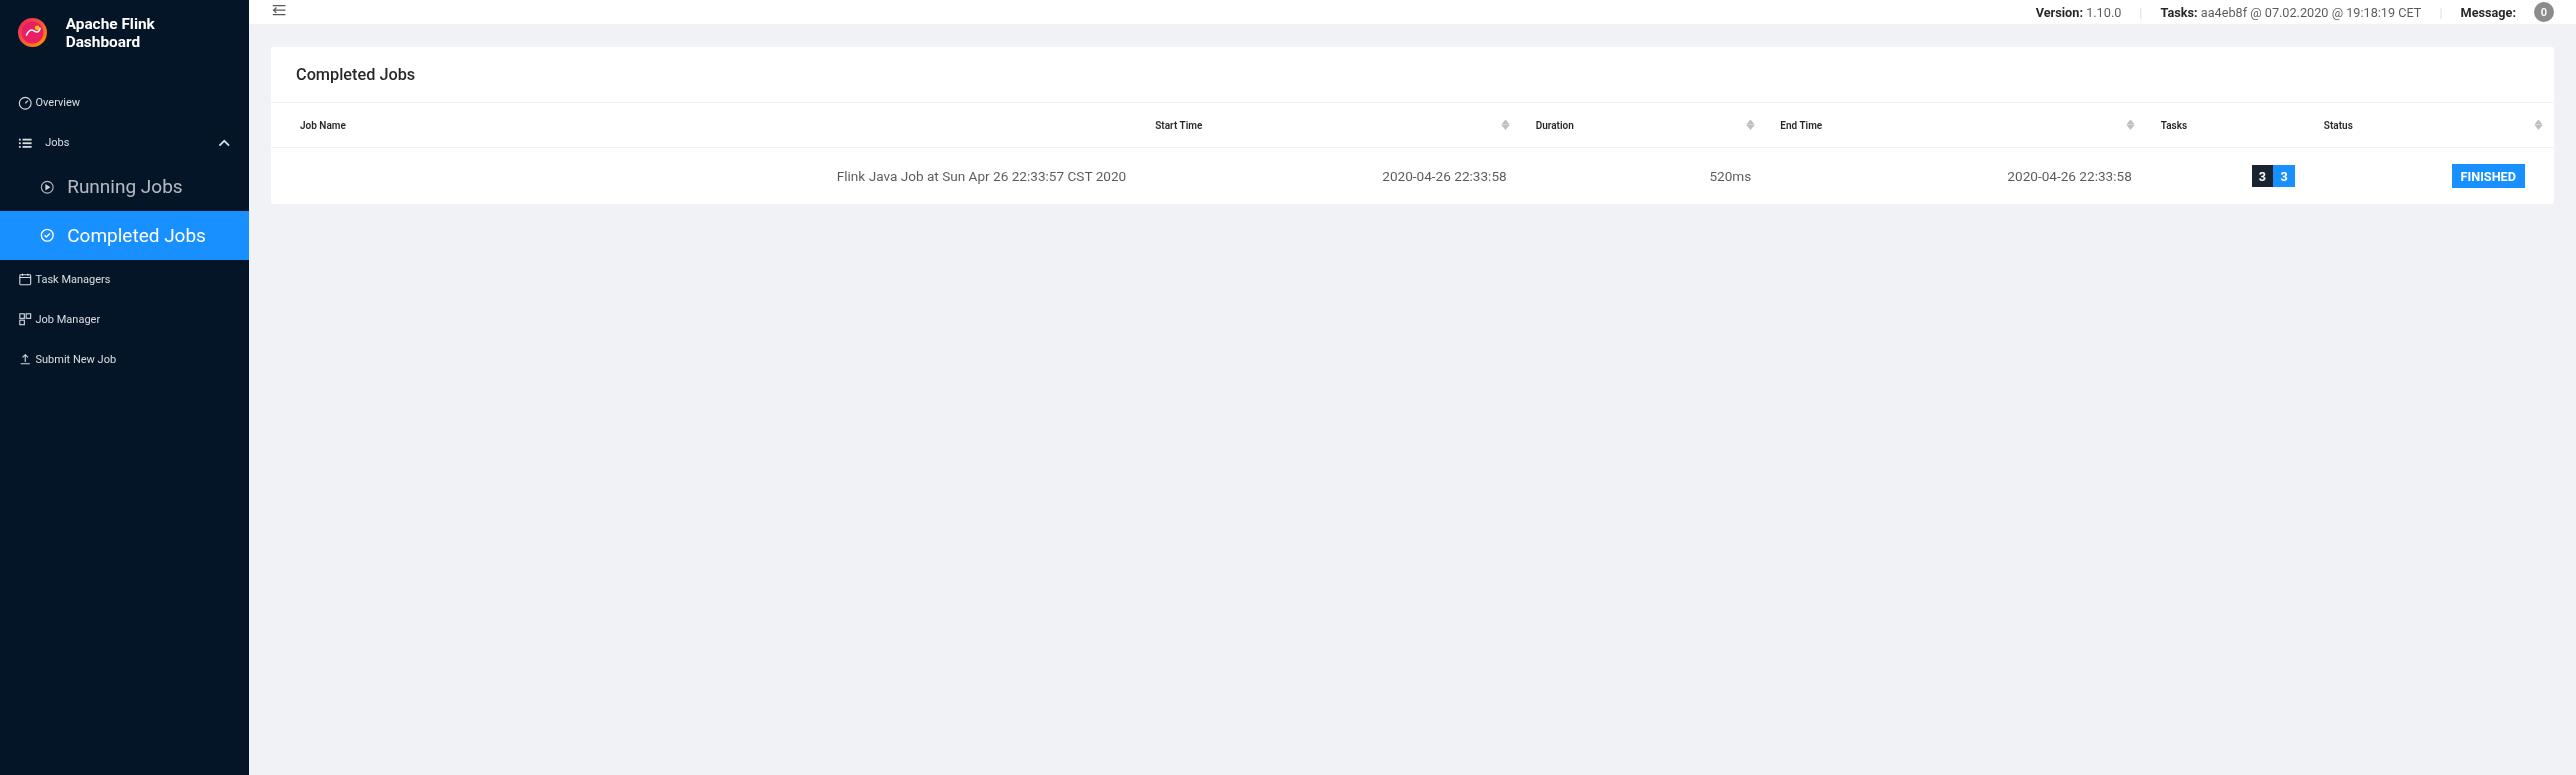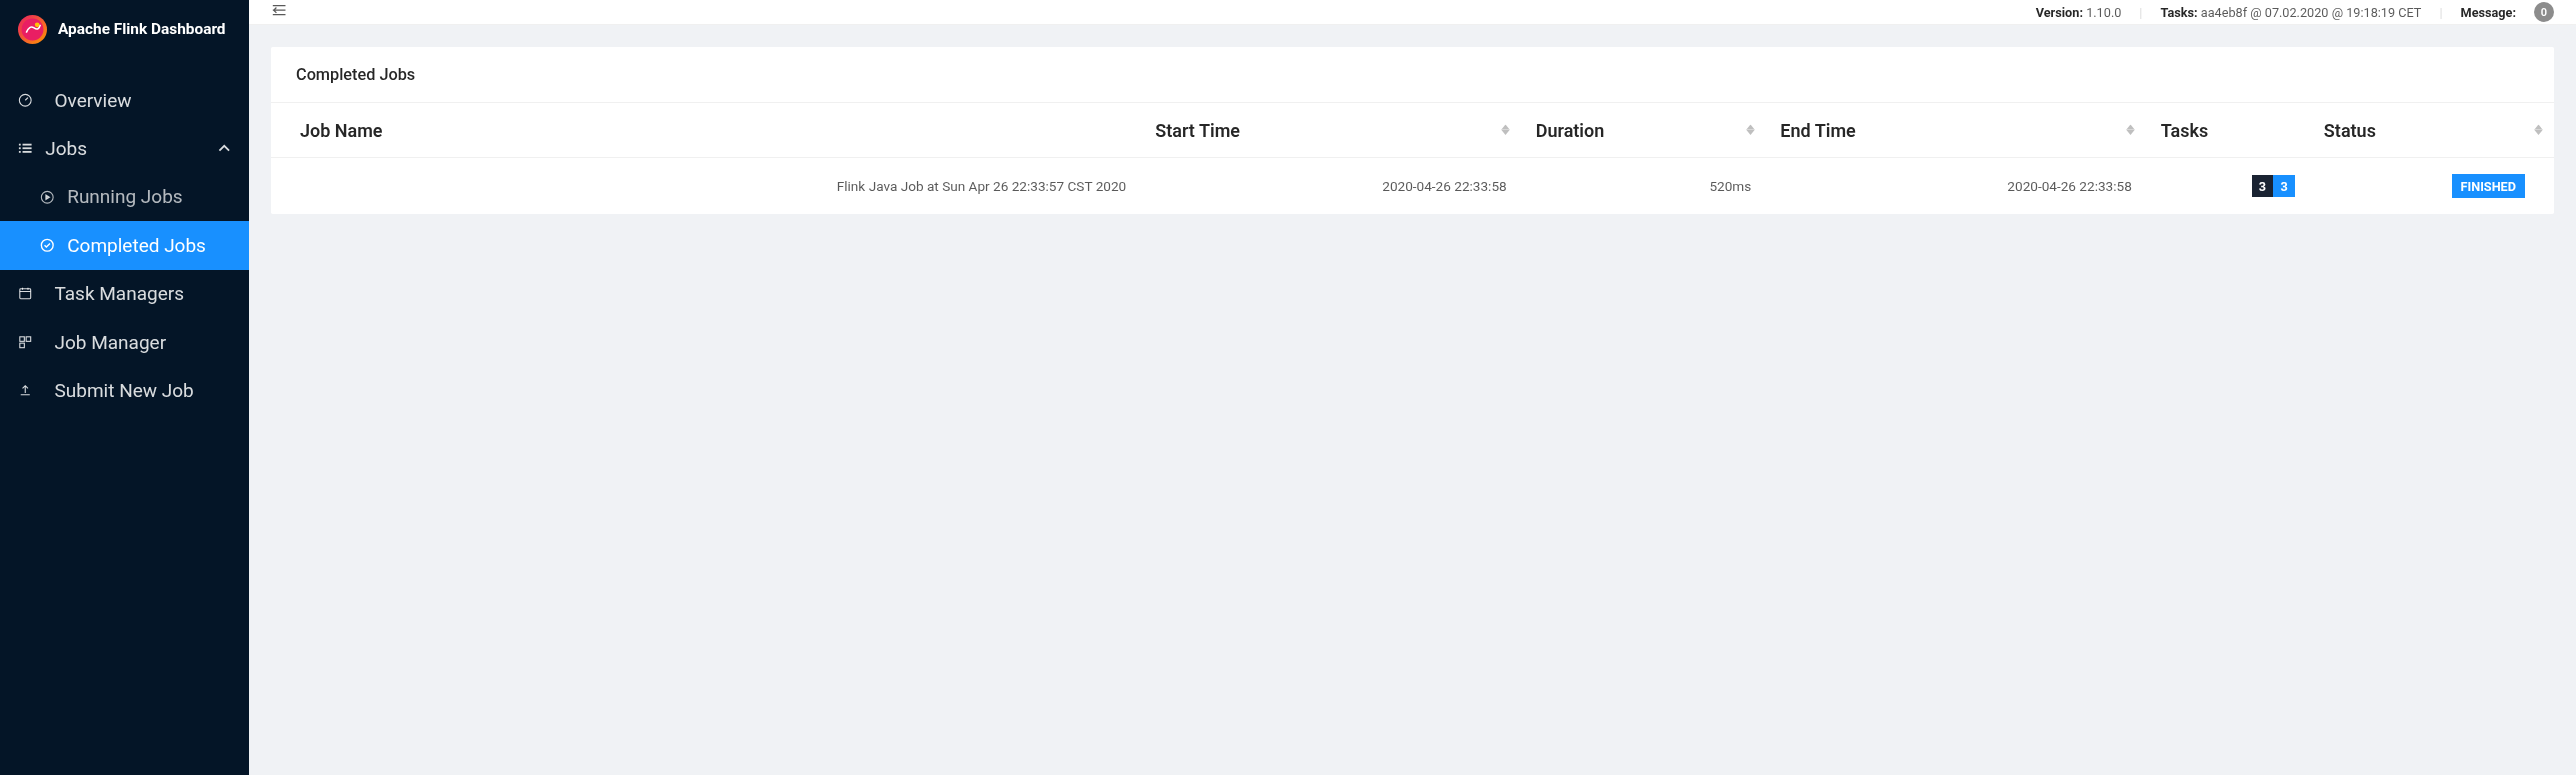--- a/index.html
+++ b/index.html
@@ -1,47 +1,47 @@
 <!DOCTYPE html>
 <html style="font-size:14.5px"><head>
 <meta charset="utf-8">
 <style>
 * { margin: 0; padding: 0; box-sizing: border-box; font-family: -apple-system, BlinkMacSystemFont, "Segoe UI", Roboto, "Helvetica Neue", Arial, sans-serif; }
 body { background: #f0f2f5; color: rgba(0,0,0,0.85); }
 .layout { display: flex; min-height: 100vh; }
 
 .sidebar { width: 249px; background: #041527; color: #fff; flex-shrink: 0; }
-.sidebar-header { display: flex; align-items: center; padding: 14.5px 18px; gap: 11px; }
+.sidebar-header { display: flex; align-items: center; padding: 14.5px 18px; gap: 19px; }
 .logo { width: 29px; height: 29px; border-radius: 50%; background: linear-gradient(135deg, #e91e63, #ff9800); display: flex; align-items: center; justify-content: center; position: relative; overflow: hidden; }
 .logo svg { width: 25px; height: 25px; }
 .brand-title { font-size: 15.4px; font-weight: 700; color: #fff; }
 
 .nav { padding-top: 18px; }
-.nav-item { display: flex; align-items: center; padding: 12.7px 18px; color: rgba(255,255,255,0.85); cursor: pointer; gap: 22px; font-size: 19px; }
+.nav-item { display: flex; align-items: center; padding: 12.7px 18px; color: rgba(255,255,255,0.85); cursor: pointer; gap: 3px; font-size: 11px; }
 .nav-item.expandable { justify-content: space-between; text-align: center; }
 .nav-item-left { display: flex; align-items: center; gap: 12.7px; }
 .nav-subitem { display: flex; align-items: center; padding: 12.7px 18px 12.7px 40px; color: rgba(255,255,255,0.7); cursor: pointer; gap: 12.7px; font-size: 19px; }
 .nav-subitem.active { background: #1890ff; color: #fff; }
 .nav-icon { width: 14.5px; height: 14.5px; display: inline-flex; align-items: center; justify-content: center; flex-shrink: 0; }
 
 .main { flex: 1; display: flex; flex-direction: column; }
 .topbar { background: #fff; padding: 2px 22px; display: flex; align-items: center; justify-content: space-between; border-bottom: 0.9px solid #f0f0f0; }
 .topbar-left { display: flex; align-items: center; }
 .collapse-btn { cursor: pointer; color: rgba(0,0,0,0.65); }
 .topbar-right { display: flex; align-items: center; gap: 18px; font-size: 12.7px; color: rgba(0,0,0,0.65); }
 .topbar-right .label { font-weight: 700; color: rgba(0,0,0,0.85); }
 .topbar-sep { color: #ddd; }
 .message-badge { background: #8c8c8c; color: #fff; border-radius: 50%; width: 20px; height: 20px; display: inline-flex; align-items: center; justify-content: center; font-size: 11px; font-weight: 600; }
 
 .content { padding: 22px; }
 .card { background: #fff; border-radius: 1.8px; }
 .card-title { padding: 18px 25px; font-size: 16.3px; font-weight: 500; border-bottom: 0.9px solid #f0f0f0; }
 
 .table { width: 100%; border-collapse: collapse; }
-.table th { text-align: left; padding: 16.3px 14.5px; font-size: 18px; font-weight: 600; color: rgba(0,0,0,0.85); border-bottom: 0.9px solid #f0f0f0; position: relative; }
+.table th { text-align: left; padding: 16.3px 14.5px; font-size: 10px; font-weight: 600; color: rgba(0,0,0,0.85); border-bottom: 0.9px solid #f0f0f0; position: relative; }
 .table th:first-child { padding-left: 29px; }
 .table th:last-child { padding-right: 29px; }
 .table td { padding: 16.3px 14.5px; font-size: 13.6px; color: rgba(0,0,0,0.65); text-align: right; }
 .table td:first-child { padding-left: 29px; }
 .table td:last-child { padding-right: 29px; }
 
 .sort-icons { position: absolute; right: 11px; top: 50%; transform: translateY(-50%); display: flex; flex-direction: column; gap: 0; color: #bfbfbf; }
 .sort-icons svg { width: 9px; height: 5.4px; }
 
 .task-badges { display: inline-flex; }

